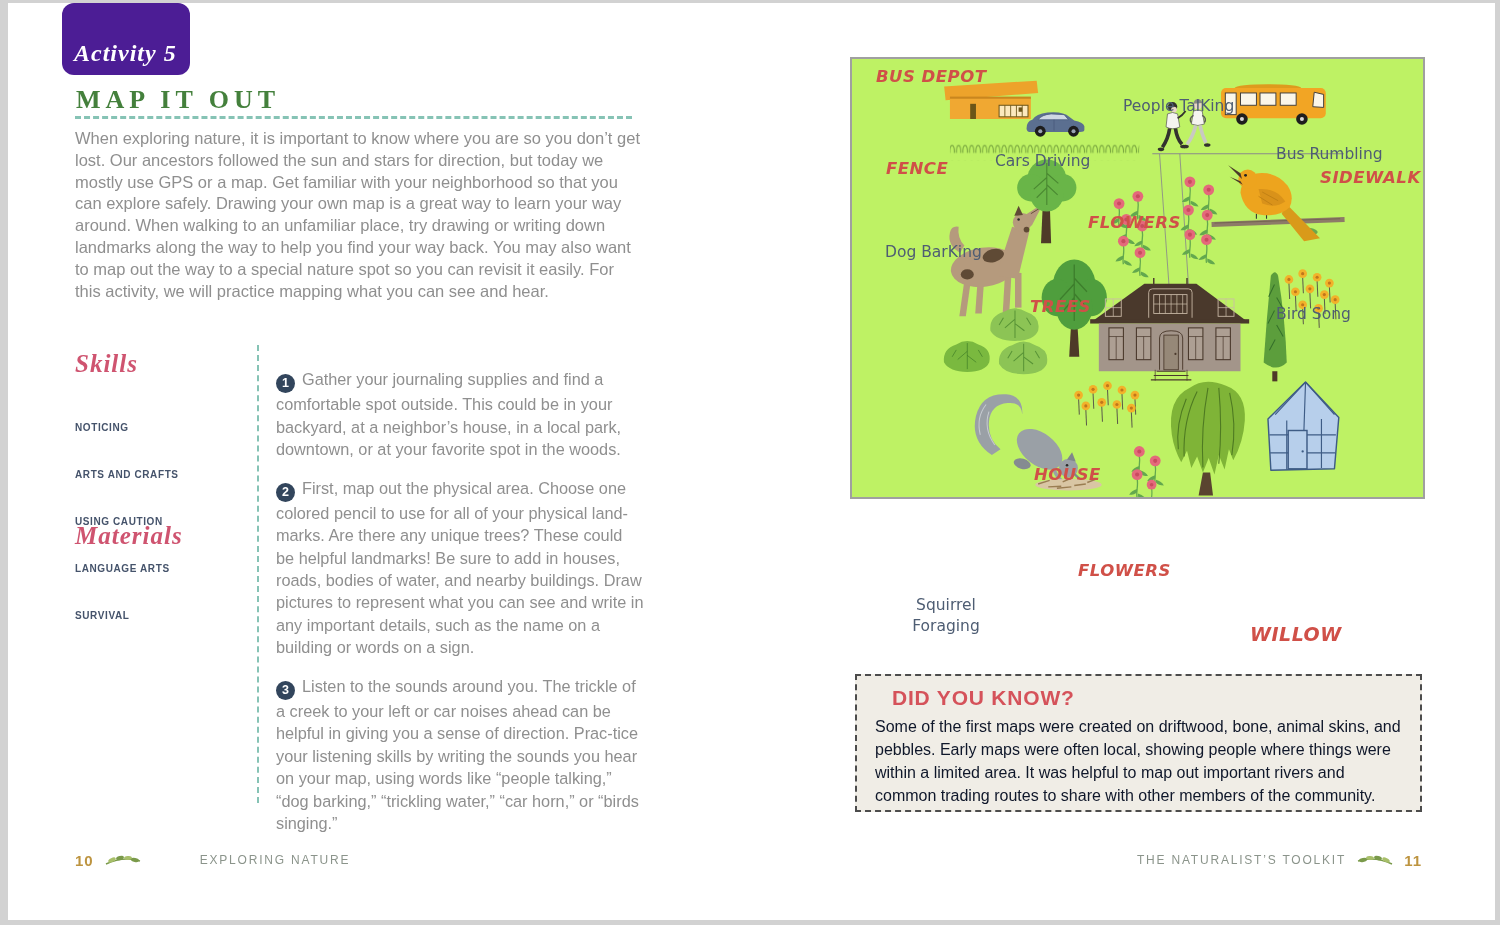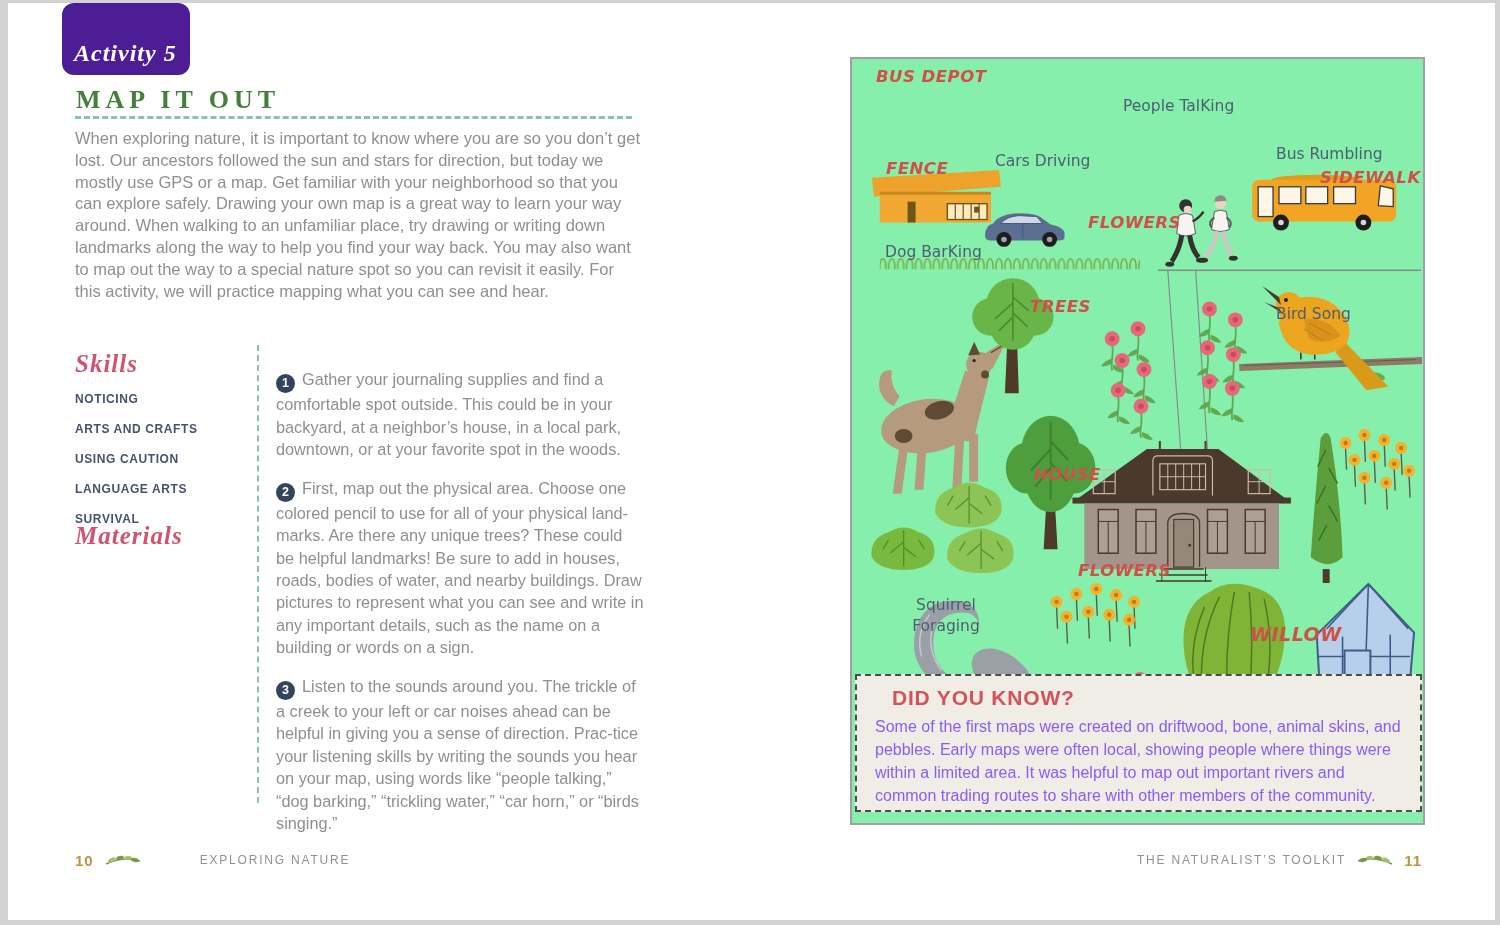--- a/index.html
+++ b/index.html
@@ -14,43 +14,43 @@
   .badge span{color:#ffffff;font-family:"Liberation Serif",serif;font-style:italic;font-weight:bold;
          font-size:24px;letter-spacing:1px;}
   .page-title{left:76px;top:85px;color:#44803c;font-family:"Liberation Serif",serif;font-weight:bold;
          font-size:26px;letter-spacing:5px;}
   .title-rule{left:75px;top:116px;width:557px;border-top:3px dashed #86c3b5;}
   .intro{left:75px;top:128px;width:566px;color:#8f8f8f;font-size:16.5px;line-height:21.8px;}
 
   .script-head{color:#cf5470;font-family:"Liberation Serif",serif;font-style:italic;font-weight:bold;
          font-size:25px;letter-spacing:1px;}
   .side-list{list-style:none;margin:0;padding:0;}
-  .side-list li{color:#45536b;font-size:12px;font-weight:bold;letter-spacing:0.6px;
-         margin-bottom:11px;width:160px;line-height:19px;}
+  .side-list li{color:#45536b;font-size:10px;font-weight:bold;letter-spacing:0.6px;
+         margin-bottom:11px;width:160px;line-height:19px;margin-top:28px;}
   .divider{left:257px;top:345px;height:458px;border-left:2px dashed #86c3b5;}
 
   .steps{left:276px;top:352px;width:368px;}
   .step{color:#8f8f8f;font-size:16.3px;line-height:22.4px;margin-bottom:12px;}
   .step .num{display:inline-block;width:19px;height:19px;border-radius:50%;background:#32455c;
          color:#ffffff;font-size:12.5px;font-weight:bold;text-align:center;line-height:19px;
          margin-right:7px;vertical-align:-2px;}
 
   
-  .map-box{left:850px;top:57px;width:575px;height:768px;border:2px solid #a0a0a0;background:#86efac;box-sizing:border-box;padding-left:27px;}
+  .map-box{left:850px;top:57px;width:575px;height:442px;border:2px solid #a0a0a0;background:#bef264;box-sizing:border-box;padding-left:27px;}
   .map-box svg{position:absolute;left:0;top:0;width:100%;height:100%;}
   .map-label{position:absolute;z-index:2;white-space:nowrap;}
   .lbl-red{color:#d05048;font-style:italic;font-weight:bold;font-size:16.5px;letter-spacing:0.5px;
          font-family:"DejaVu Sans",sans-serif;}
   .lbl-blue{color:#4e5d73;font-size:15.5px;font-family:"DejaVu Sans",sans-serif;}
   .lbl-wrap{white-space:normal;text-align:center;line-height:21px;}
 
   .dyk{left:855px;top:674px;width:567px;height:138px;background:#f0ede6;border:2px dashed #4c4c4c;
        box-sizing:border-box;padding:10px 18px;}
   .dyk h2{margin:0 0 5px 17px;color:#d5525a;font-size:21px;letter-spacing:0.8px;font-weight:bold;}
-  .dyk p{margin:0;color:#8b5cf6;font-size:16px;line-height:23px;}
+  .dyk p{margin:0;color:#0f172a;font-size:16px;line-height:23px;}
 
   
   .footer{top:849px;height:22px;display:flex;align-items:center;gap:10px;}
   .footer-left{left:75px;}
   .footer-right{right:78px;}
   .pagenum{color:#bd9440;font-size:15px;font-weight:bold;letter-spacing:1px;}
   .foot-label{color:#8b948b;font-size:12px;letter-spacing:1.8px;padding-left:48px;}
 </style>
 </head>
 <body>

